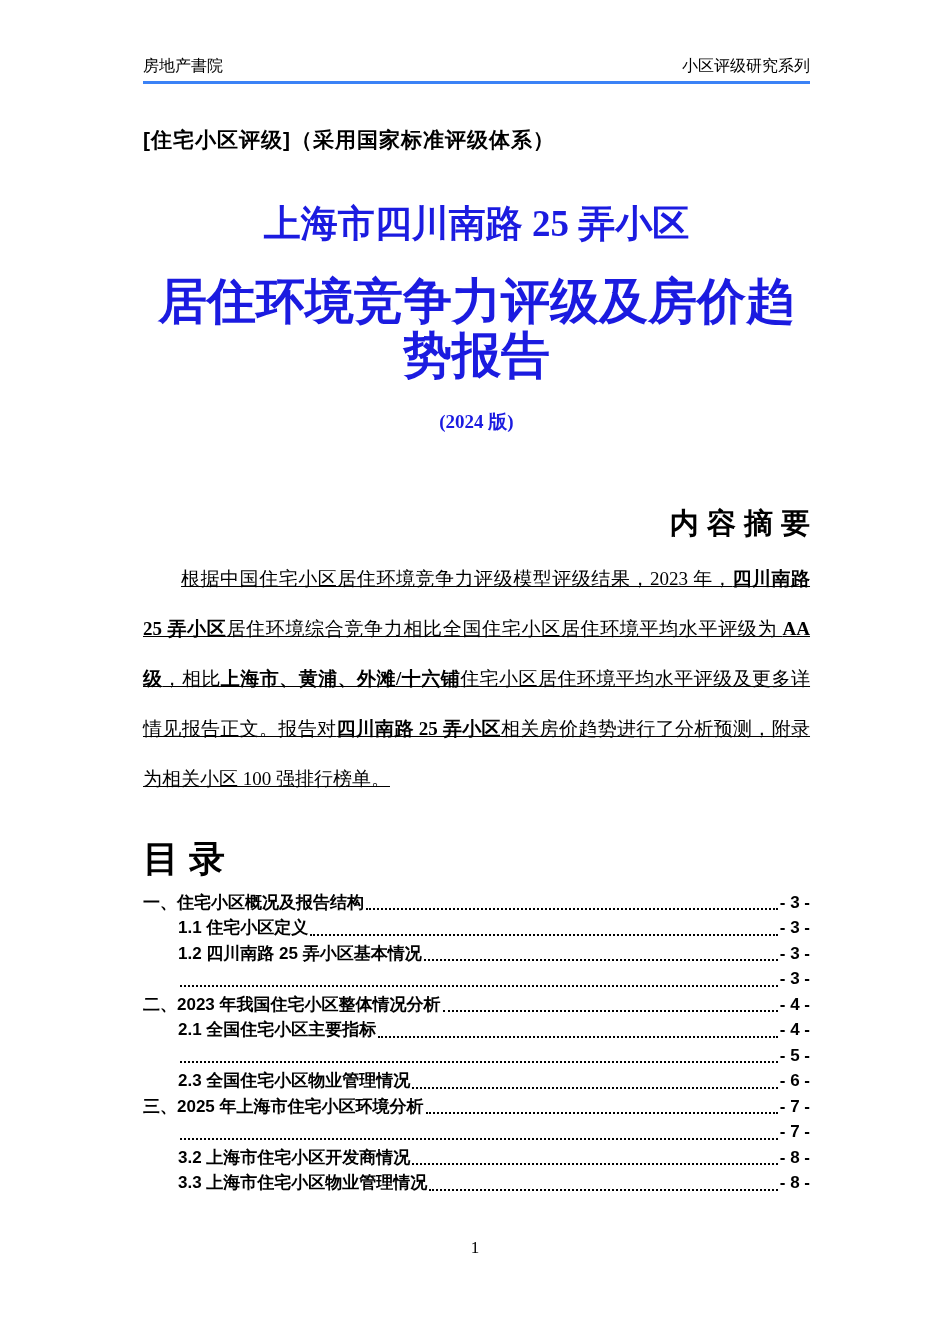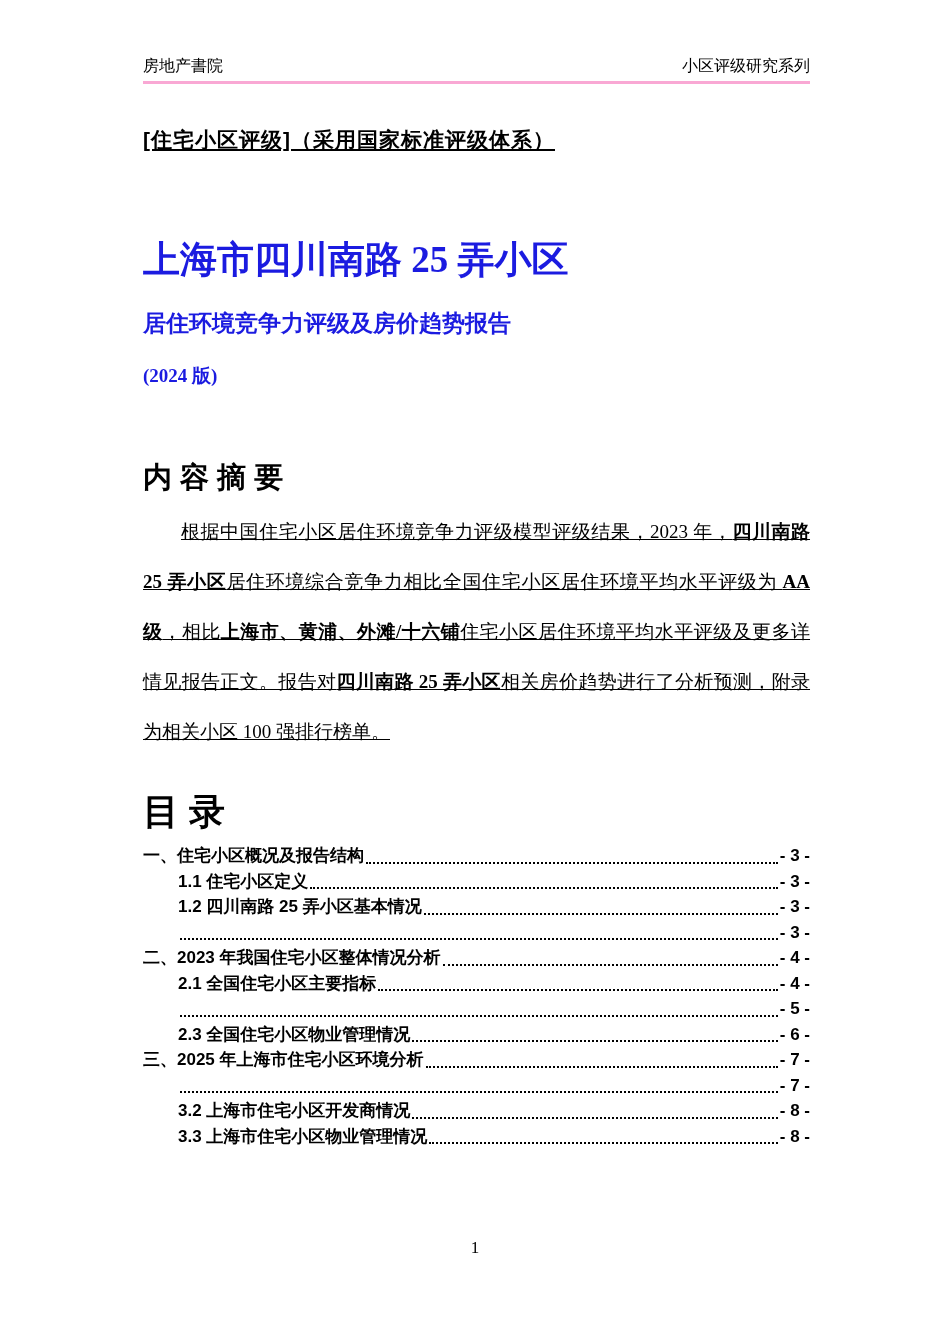--- a/index.html
+++ b/index.html
@@ -16,44 +16,44 @@
   .page {
     position: absolute; inset: 0;
     padding: 56px 140px 0 143px;
   }
   
   .header {
     display: flex; justify-content: space-between; align-items: flex-end;
     font-family: "Liberation Sans", sans-serif;
     font-size: 16px; line-height: 1.3;
     padding-bottom: 4px;
-    border-bottom: 3px solid #f9a8d4;
+    border-bottom: 3px solid #3b82f6;
   }
   
   .doc-tag {
     margin-top: 42px;
     font-family: "Liberation Sans", sans-serif;
     font-weight: bold;
     font-size: 21px;
     letter-spacing: 1px;
-    text-decoration: underline;
   }
   
   .title-block {
-    margin-top: 86px;
+    margin-top: 50px;
+    text-align: center;
     color: var(--title-blue);
     font-weight: bold;
   }
   .title-line1 { font-size: 37px; line-height: 1.1; }
-  .title-line2 { font-size: 23px; line-height: 1.1; margin-top: 31px; }
+  .title-line2 { font-size: 49px; line-height: 1.1; margin-top: 31px; }
   .edition     { font-size: 19px; line-height: 1.1; margin-top: 29px; }
   
   .summary-heading {
     margin-top: 74px;
-    text-align: left;
+    text-align: right;
     font-family: "Liberation Sans", sans-serif;
     font-weight: bold;
     font-size: 29px;
     line-height: 1.15;
   }
   .summary-paragraph {
     margin-top: 13px;
     font-size: 19px;
     line-height: 50px;
     text-align: justify;

